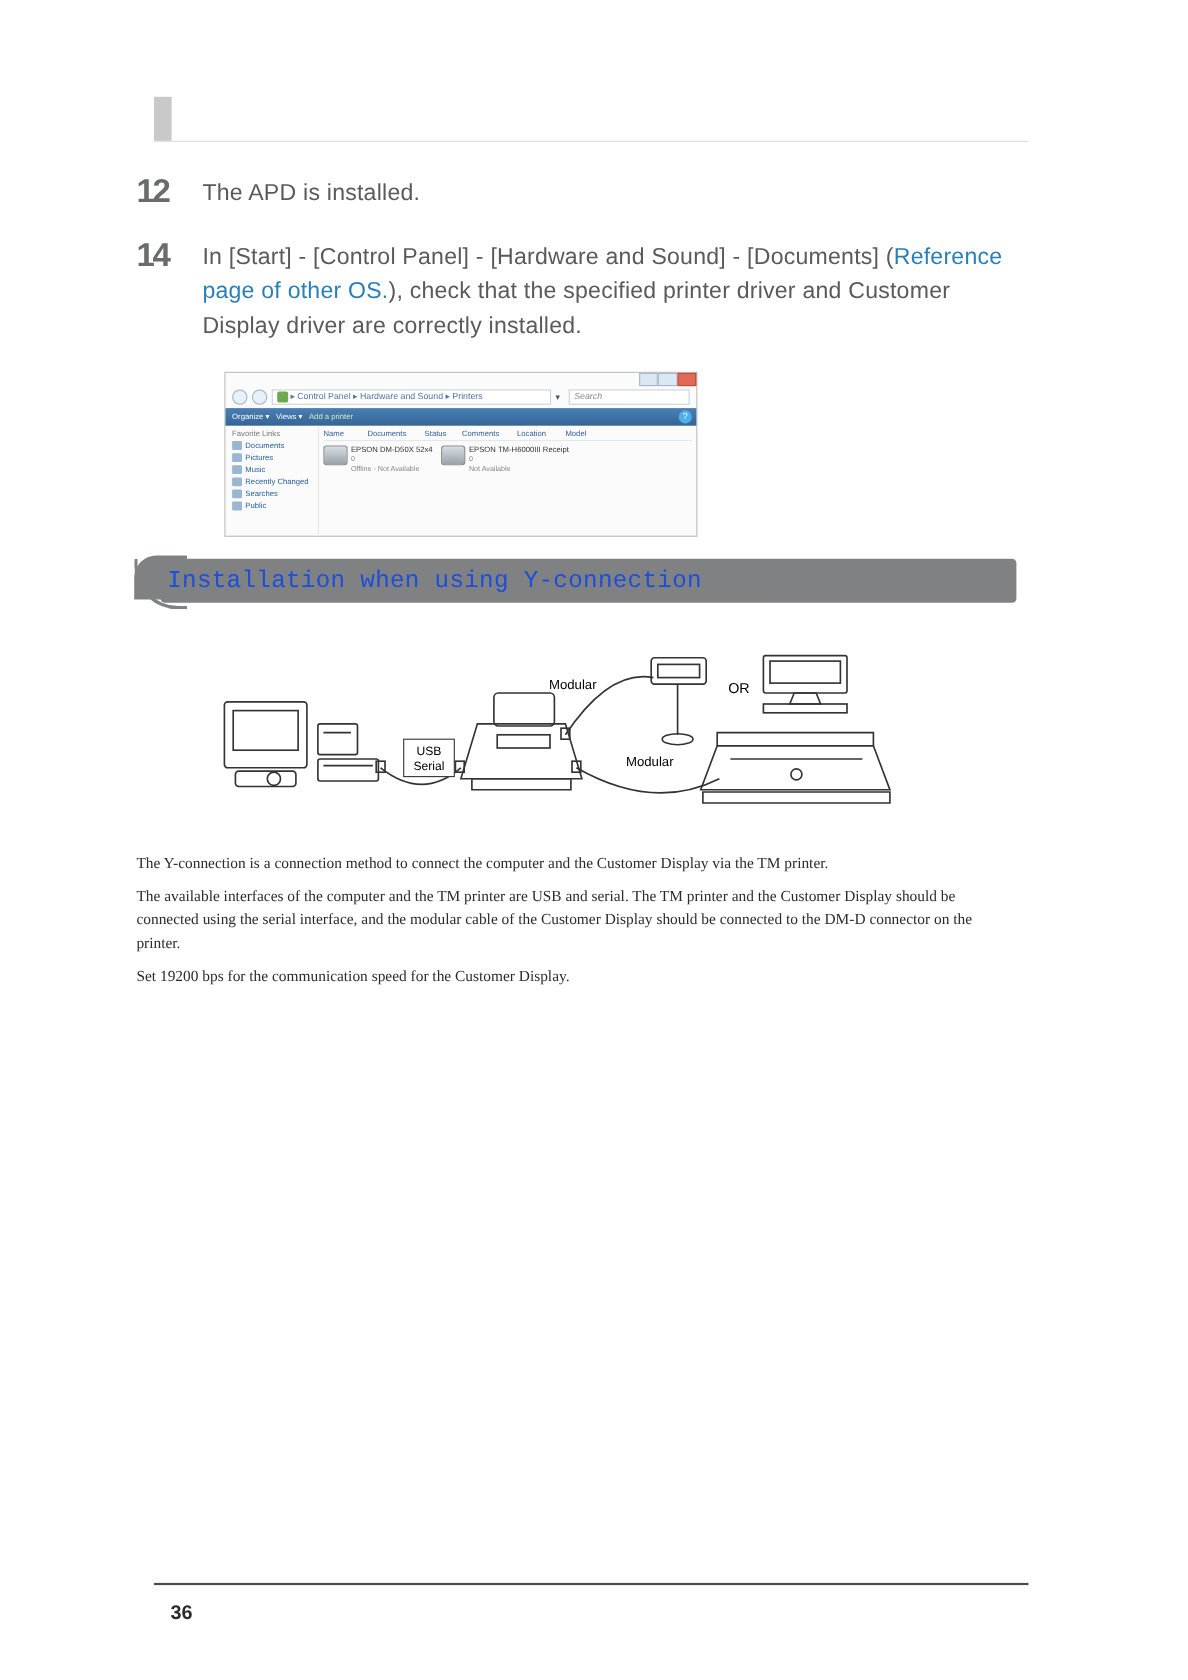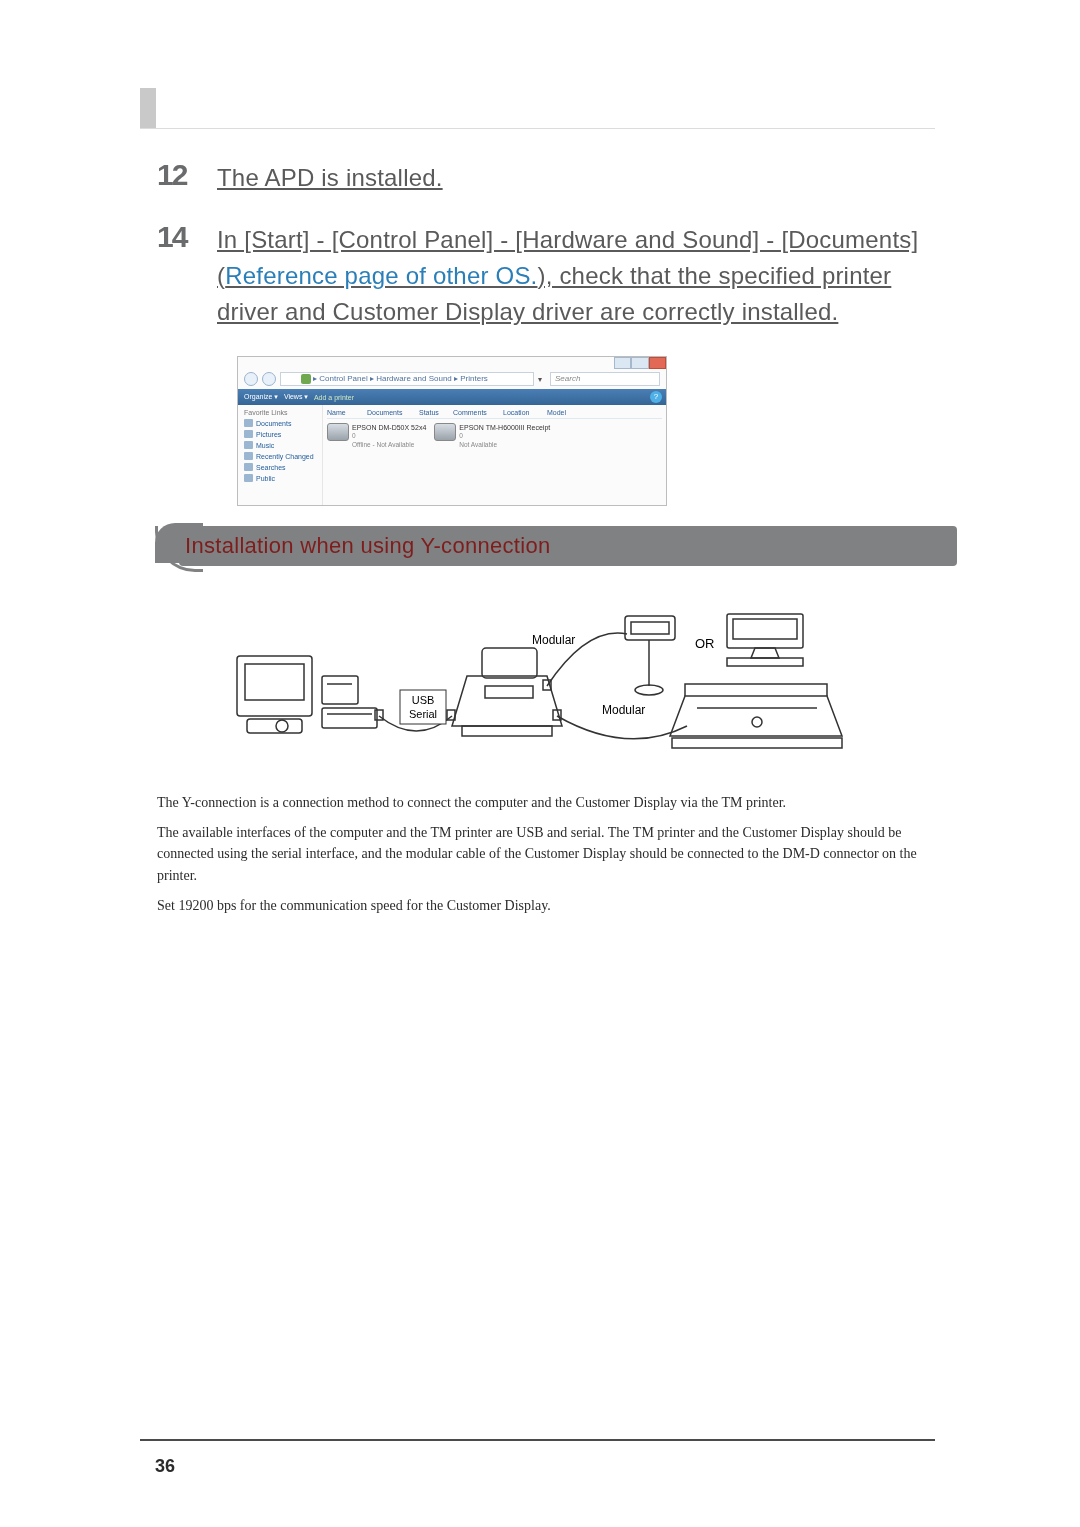--- a/index.html
+++ b/index.html
@@ -23,45 +23,44 @@
     position: absolute;
     top: 128px;
     left: 140px;
     right: 145px;
     height: 1px;
     background: #dcdcdc;
   }
   .content {
     position: absolute;
     top: 160px;
-    left: 157px;
+    left: 124px;
     width: 800px;
   }
   .step {
     display: flex;
     margin-bottom: 26px;
   }
   .step-num {
     flex: 0 0 60px;
     font-size: 30px;
     font-weight: 700;
     color: #6a6b6c;
     font-family: Arial, sans-serif;
     line-height: 1;
     letter-spacing: -2px;
   }
   .step-text {
     flex: 1;
-    font-size: 24px;
+    font-size: 21px;
     font-weight: 300;
     line-height: 1.5;
     color: #5a5a5a;
     font-family: "Trebuchet MS", "Century Gothic", sans-serif;
     letter-spacing: 0.2px;
-    text-decoration: underline;
   }
   .link-text { color: #2b7fb9; }
   .screenshot-wrap {
     margin: 8px 0 20px 80px;
   }
   .win-screenshot {
     width: 430px;
     height: 150px;
     border: 1px solid #bdbdbd;
     background: #fbfbfb;
@@ -90,21 +89,21 @@
   }
   .nav-circle {
     width: 14px; height: 14px; border-radius: 50%;
     border: 1px solid #9bb3cc; background: #e8f1fa;
   }
   .crumb {
     flex: 1;
     height: 14px;
     border: 1px solid #c8d2dc;
     background: #fff;
-    padding-left: 20px;
+    padding-left: 4px;
     line-height: 12px;
     color: #5274a0;
     display: flex;
     align-items: center;
     gap: 2px;
   }
   .crumb .ic { width:10px; height:10px; background:#6fa84f; border-radius:2px; }
   .search-box {
     width: 110px; height: 14px; border: 1px solid #c8d2dc; background:#fff;
     padding-left: 4px; line-height:12px; color:#888; font-style: italic;
@@ -183,22 +182,22 @@
     background: transparent;
   }
   .section-header .curve::before {
     content:""; position:absolute; left:-3px; top:-3px;
     width: 48px; height: 40px; background:#808182;
     border-top-left-radius: 20px;
   }
   .section-header .txt {
     position: absolute; left: 30px; top: 0; height:40px;
     display:flex; align-items:center;
-    color: #7f1d1d; font-size: 22px; font-weight:300;
-    font-family: Liberation Sans, sans-serif;
+    color: #1d4ed8; font-size: 22px; font-weight:300;
+    font-family: Liberation Mono, monospace;
     letter-spacing: 0.3px;
   }
 
   .diagram-wrap { margin: 10px 0 22px 70px; }
   .diagram-svg { width: 660px; height: auto; }
 
   .body-text {
     font-family: "Book Antiqua", Palatino, Georgia, serif;
     font-size: 14px;
     line-height: 1.55;

